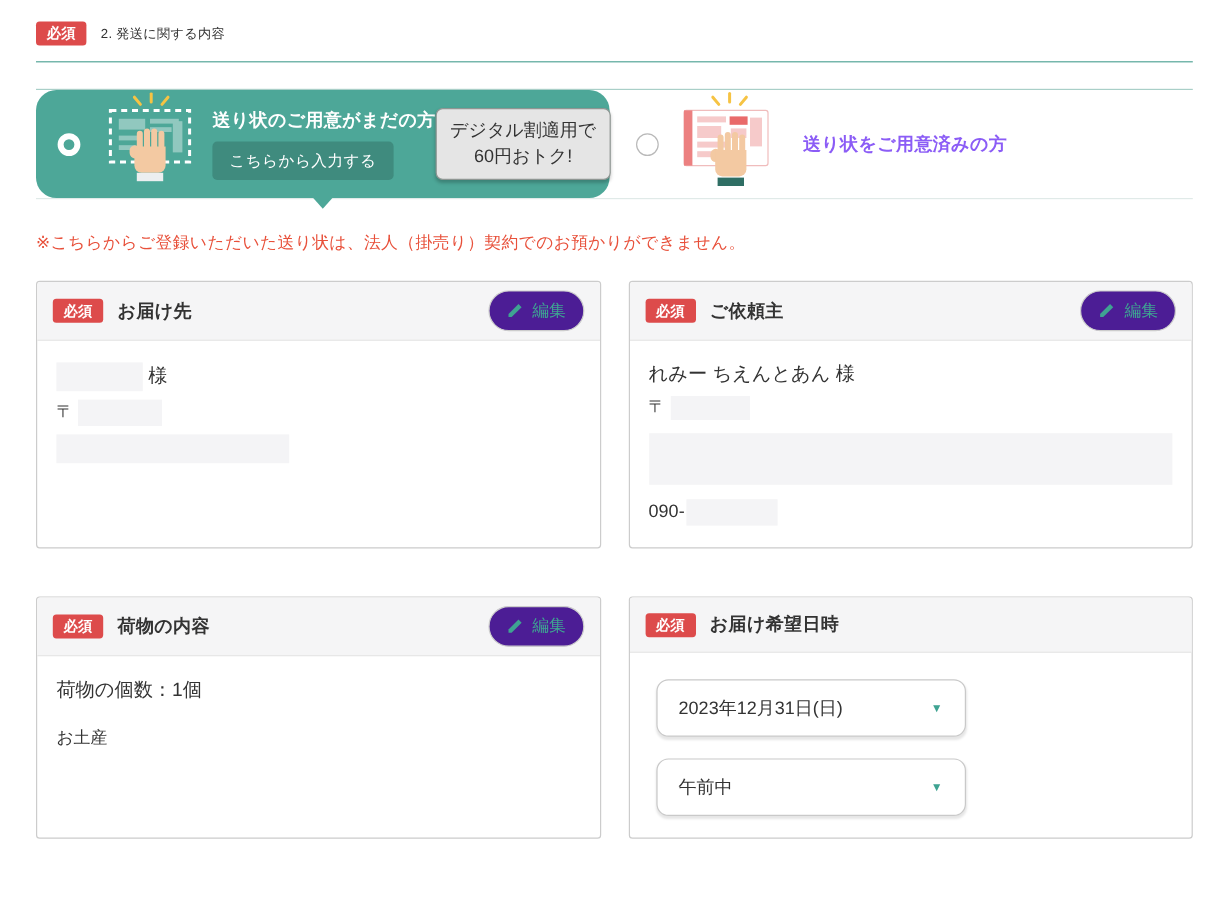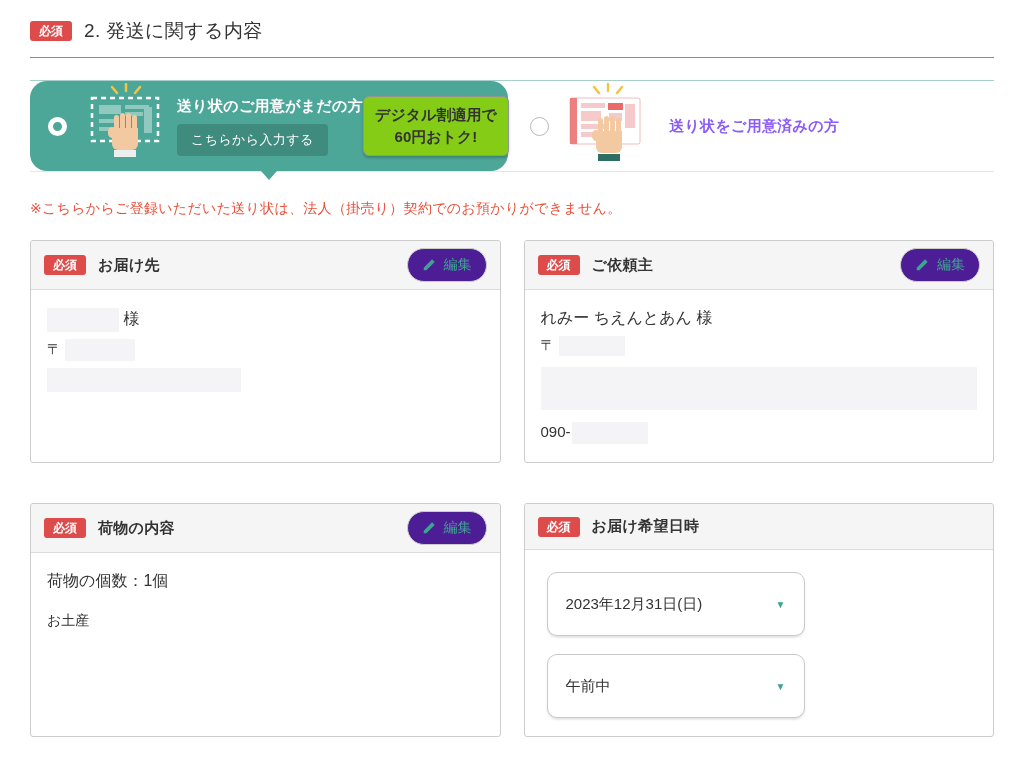--- a/index.html
+++ b/index.html
@@ -7,43 +7,43 @@
   body {
     width:1024px; height:765px; overflow:hidden;
     background:#fff; color:#333;
     font-family:"Liberation Sans","DejaVu Sans",sans-serif;
   }
   .wrap { padding:18px 30px 0 30px; }
 
   
   .section-header { display:flex; align-items:center; gap:12px; padding-bottom:13px; border-bottom:1px solid #55a698; }
   .badge { background:#dd4b4b; color:#fff; font-size:12px; font-weight:bold; line-height:1; padding:4px 9px; border-radius:3px; flex:none; }
-  .section-title { font-size:19px; letter-spacing:.02em; }
+  .section-title { font-size:11px; letter-spacing:.02em; }
 
   
   .banner { display:flex; margin-top:22px; height:92px; border-top:1px solid #a9cfc8; border-bottom:1px solid #e0eae8; }
   .banner-option { display:flex; align-items:center; cursor:pointer; }
   .banner-left { width:49.6%; background:#4da798; color:#fff; position:relative; padding-left:18px;border-radius:17px; }
   .banner-left::after { content:""; position:absolute; left:50%; bottom:-9px; margin-left:-8px;
     border-left:8px solid transparent; border-right:8px solid transparent; border-top:9px solid #4da798; }
   .banner-right { flex:1; background:#fff; padding-left:22px; }
 
   .radio { width:19px; height:19px; border-radius:50%; flex:none; }
   .radio.checked { border:5px solid #fff; background:transparent; }
   .radio.unchecked { border:1px solid #b9b9b9; background:#fff; }
 
   .illus { flex:none; margin:0 8px 0 14px; }
   .banner-right .illus { margin:0 16px 0 12px; }
 
   .opt-col { display:flex; flex-direction:column; align-items:flex-start; gap:8px; }
   .opt-label { font-size:15px; font-weight:bold; letter-spacing:.02em; white-space:nowrap; }
   .opt-label.dark { color:#8b5cf6; font-weight:600; }
   .enter-btn { background:#3f8b7e; color:#fff; border:none; border-radius:4px; font-size:13px; padding:7px 14px; font-family:inherit; cursor:pointer; letter-spacing:.03em; }
-  .promo { margin-left:auto; margin-right:20px; background:#84cc16; color:#333; border:1px solid #8f9693; border-radius:6px;
-    padding:7px 11px; text-align:center; font-size:15px; font-weight:bold; line-height:1.45; box-shadow:0 2px 3px rgba(0,0,0,.22); white-space:nowrap; }
+  .promo { margin-left:auto; margin-right:20px; background:#e5e5e5; color:#333; border:1px solid #8f9693; border-radius:6px;
+    padding:7px 11px; text-align:center; font-size:15px; font-weight:normal; line-height:1.45; box-shadow:0 2px 3px rgba(0,0,0,.22); white-space:nowrap; }
 
   
   .warn { color:#e8503a; font-size:14px; margin-top:28px; letter-spacing:.02em; }
 
   
   .grid { display:grid; grid-template-columns:1fr 1fr; column-gap:23px; row-gap:40px; margin-top:22px; }
   .card { border:1px solid #ccc; border-radius:3px; background:#fff; display:flex; flex-direction:column; }
   .card-header { display:flex; align-items:center; background:#f5f5f6; border-bottom:1px solid #dcdcdc; padding:7px 13px; min-height:46px; border-radius:3px 3px 0 0; }
   .card-title { font-size:15px; font-weight:bold; margin-left:12px; letter-spacing:.02em; }
   .edit-btn { margin-left:auto; display:inline-flex; align-items:center; gap:8px; background:#4c1d95; border:1px solid #ccc;
@@ -60,21 +60,21 @@
   .r-addr { display:block; width:194px; height:24px; margin-top:7px; }
   .r-zip2 { width:66px; height:20px; margin-left:4px; }
   .r-addr-full { display:block; width:100%; height:43px; margin:11px 0 12px; }
   .r-phone { width:76px; height:22px; margin-left:1px; }
   .phone-line { font-size:15px; }
 
   .pkg-count { font-size:16px; }
   .pkg-item { font-size:14px; margin-top:20px; }
 
   .dt-body { padding:22px 16px 18px; }
-  .select { width:258px; height:64px; background:#fff; border:1px solid #c9c9c9; border-radius:10px;
+  .select { width:258px; height:48px; background:#fff; border:1px solid #c9c9c9; border-radius:10px;
     display:flex; align-items:center; padding:0 18px; font-size:15px; margin-left:6px;
     box-shadow:0 2px 2px rgba(0,0,0,.10); cursor:pointer; }
   .select + .select { margin-top:18px;gap:42px; }
   .select .arrow { margin-left:auto; color:#3fa392; font-size:10px; }
   .dt-note { margin-top:22px; color:#e8503a; font-size:15px; line-height:1.8; letter-spacing:.02em; }
 </style>
 </head>
 <body>
 
 <div class="wrap">

